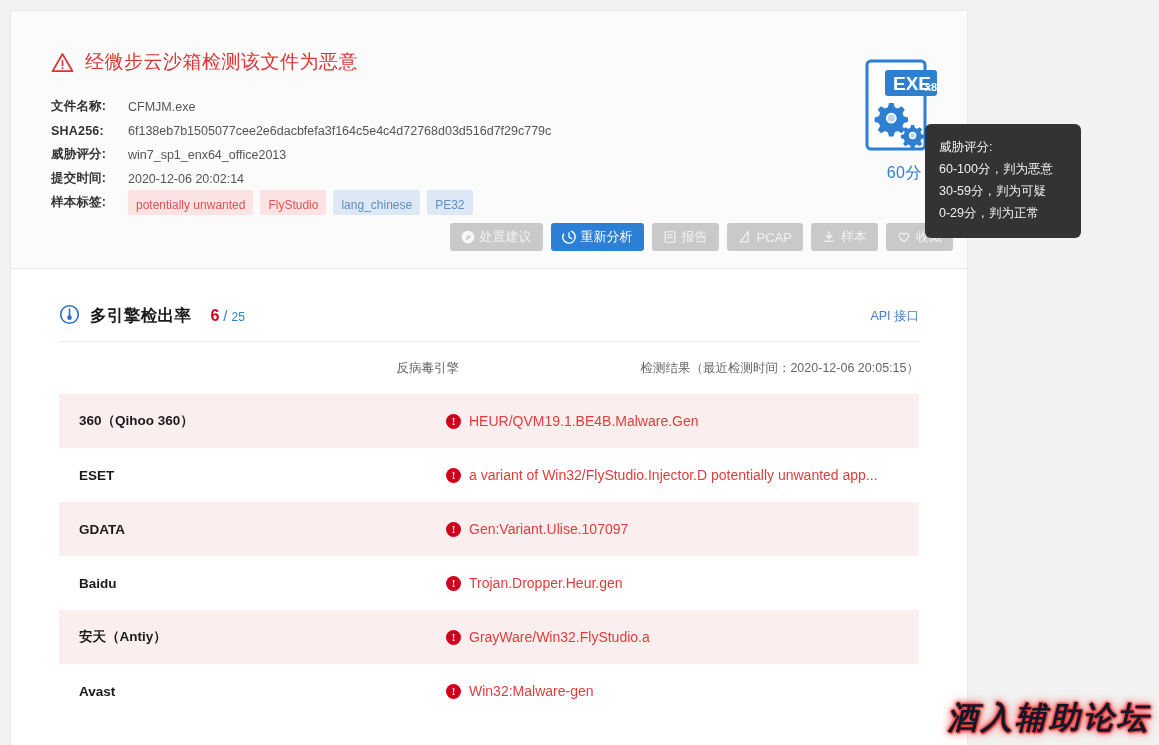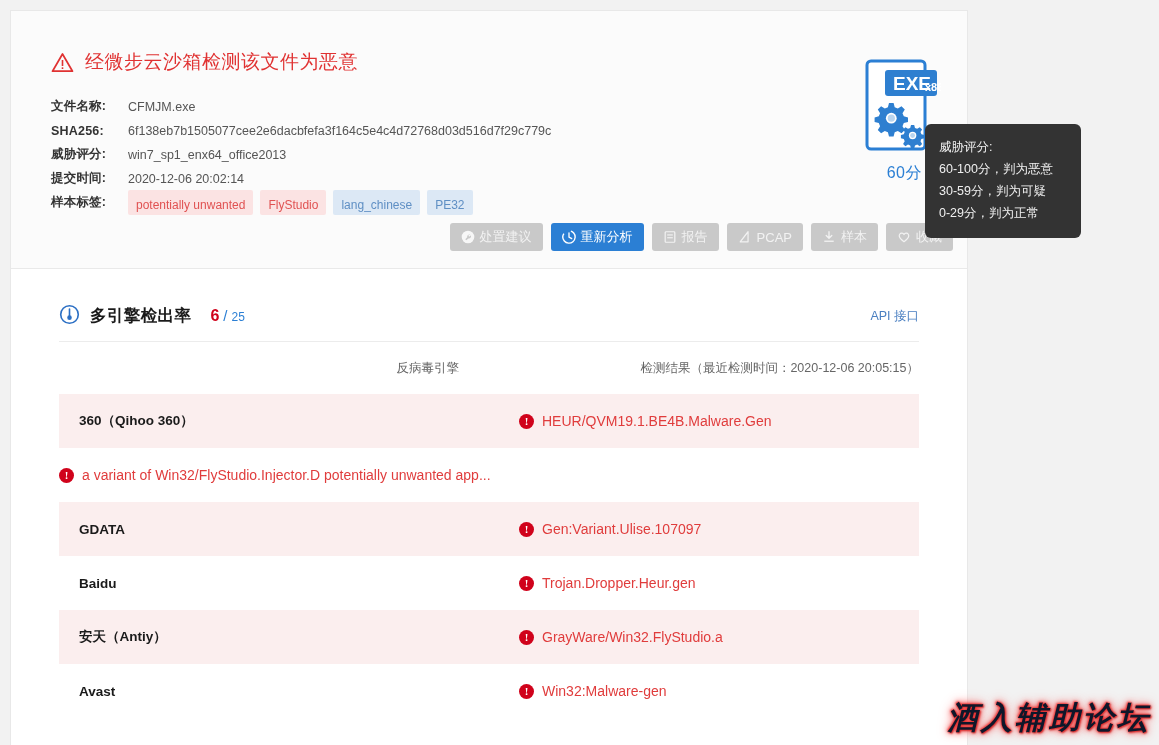--- a/index.html
+++ b/index.html
@@ -118,21 +118,21 @@
   }
   .col-engine { width: 400px; padding-left: 20px; }
   .col-result { flex: 1; }
 
   .eng-row {
     display: flex; align-items: center; height: 54px;
     background: #ffffff;
   }
   .eng-row.alt { background: #fbeeee; }
   .eng-name {
-    width: 460px; padding-left: 20px;
+    width: 387px; padding-left: 20px;
     font-size: 13.5px; font-weight: bold; color: #1a1a1a;
   }
   .eng-result {
     flex: 1; display: flex; align-items: center; gap: 8px;
     font-size: 14px; color: #e03c3c; white-space: nowrap;
     overflow: hidden;
   }
   .excl {
     width: 15px; height: 15px; border-radius: 50%;
     background: #d0021b; color: #fff; flex: none;
@@ -312,20 +312,21 @@
 
         <div class="eng-row alt">
           <span class="eng-name">360（Qihoo 360）</span>
           <span class="eng-result">
             <span class="excl">!</span>
             <span>HEUR/QVM19.1.BE4B.Malware.Gen</span>
           </span>
         </div>
 
         <div class="eng-row">
+          <span class="eng-name">ESET</span>
           <span class="eng-result">
             <span class="excl">!</span>
             <span>a variant of Win32/FlyStudio.Injector.D potentially unwanted app...</span>
           </span>
         </div>
 
         <div class="eng-row alt">
           <span class="eng-name">GDATA</span>
           <span class="eng-result">
             <span class="excl">!</span>

